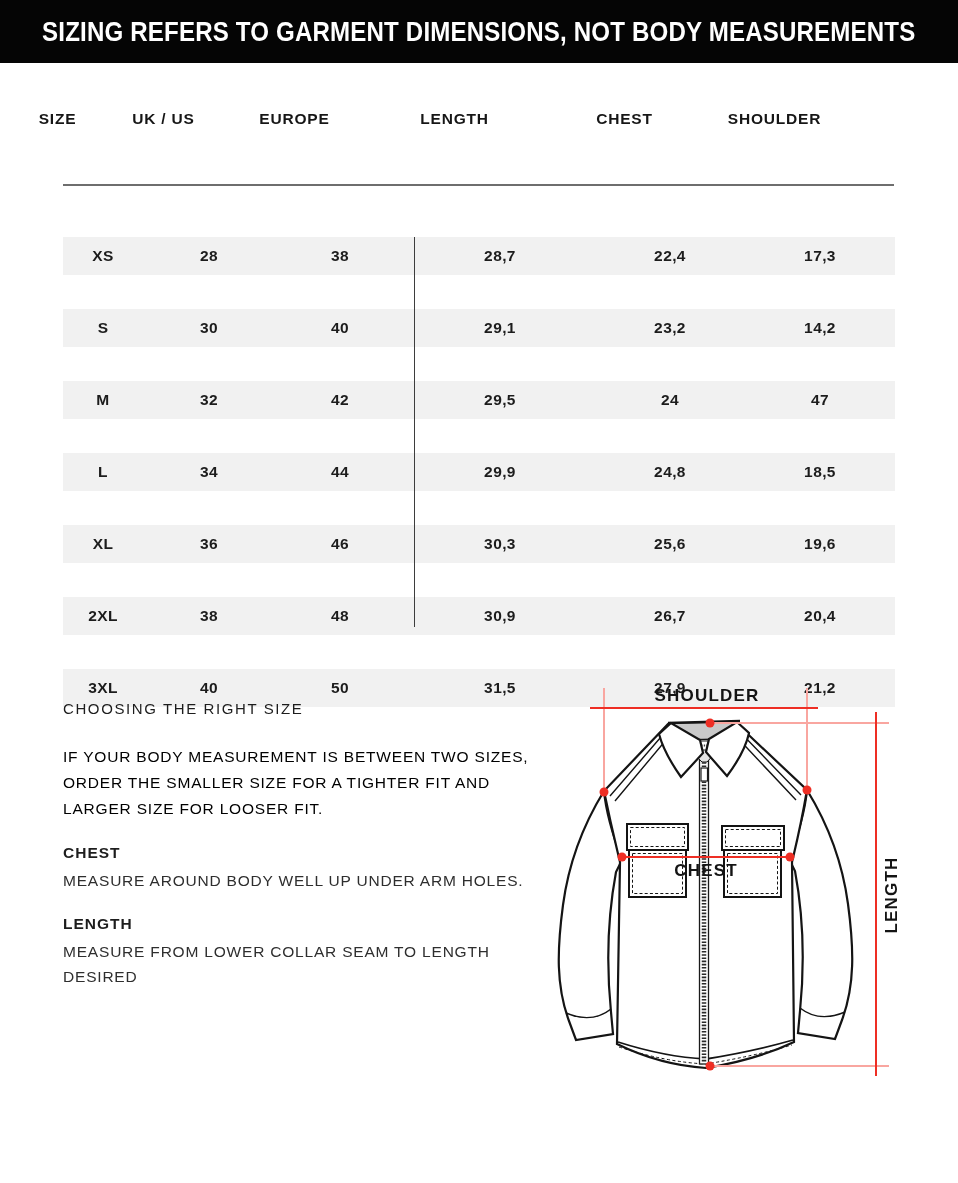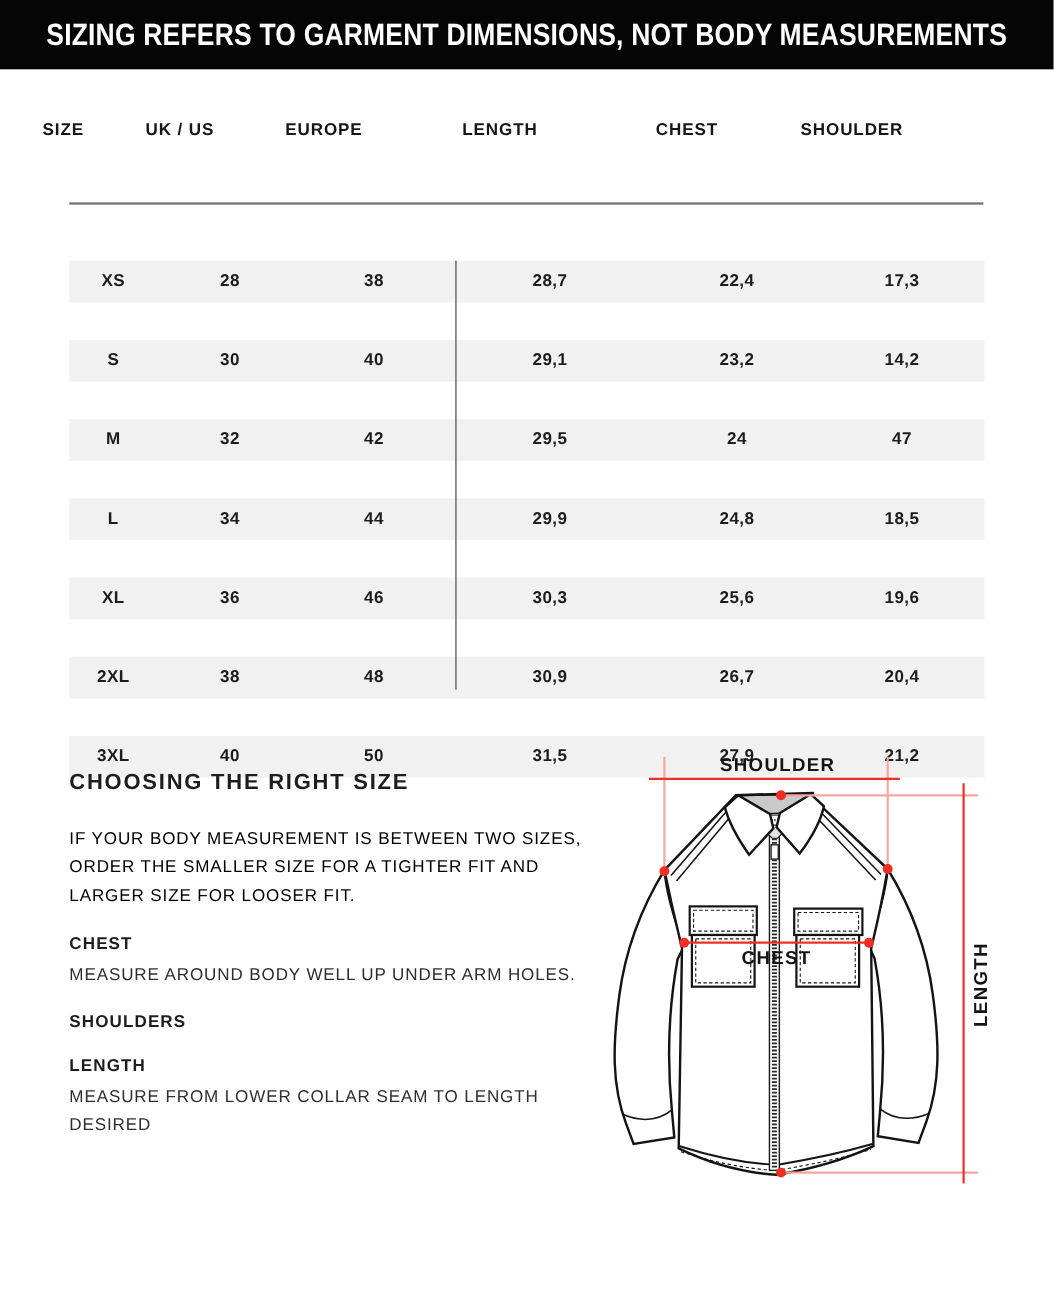--- a/index.html
+++ b/index.html
@@ -69,22 +69,22 @@
   .col-divider {
     position: absolute; left: 414px; top: 237px;
     width: 1px; height: 390px; background: #3d3d3d;
   }
 
   
   .content-left {
     position: absolute; left: 63px; top: 700px; width: 497px;
   }
   .section-title {
-    font-size: 20px;
-    font-weight: bold;
+    font-size: 15px;
+    font-weight: normal;
     letter-spacing: 1.6px;
     color: #1d1d1d;
   }
   .intro-para {
     margin-top: 27px;
     font-size: 15.5px;
     line-height: 26px;
     letter-spacing: 0.8px;
     color: #000000;
     white-space: pre-line;
@@ -205,21 +205,20 @@
     <div class="intro-para">IF YOUR BODY MEASUREMENT IS BETWEEN TWO SIZES,
 ORDER THE SMALLER SIZE FOR A TIGHTER FIT AND
 LARGER SIZE FOR LOOSER FIT.</div>
 
 
     <div class="measure-item">
       <div class="measure-label">CHEST</div>
       <div class="measure-text">MEASURE AROUND BODY WELL UP UNDER ARM HOLES.</div>
     </div>
     <div class="measure-item">
-      <div class="measure-label">SHOULDERS</div>
     </div>
     <div class="measure-item">
       <div class="measure-label">LENGTH</div>
       <div class="measure-text">MEASURE FROM LOWER COLLAR SEAM TO LENGTH
 DESIRED</div>
     </div>
   </div>
 
   <svg class="diagram" viewBox="540 672 420 420" width="420" height="420" xmlns="http://www.w3.org/2000/svg">
 

